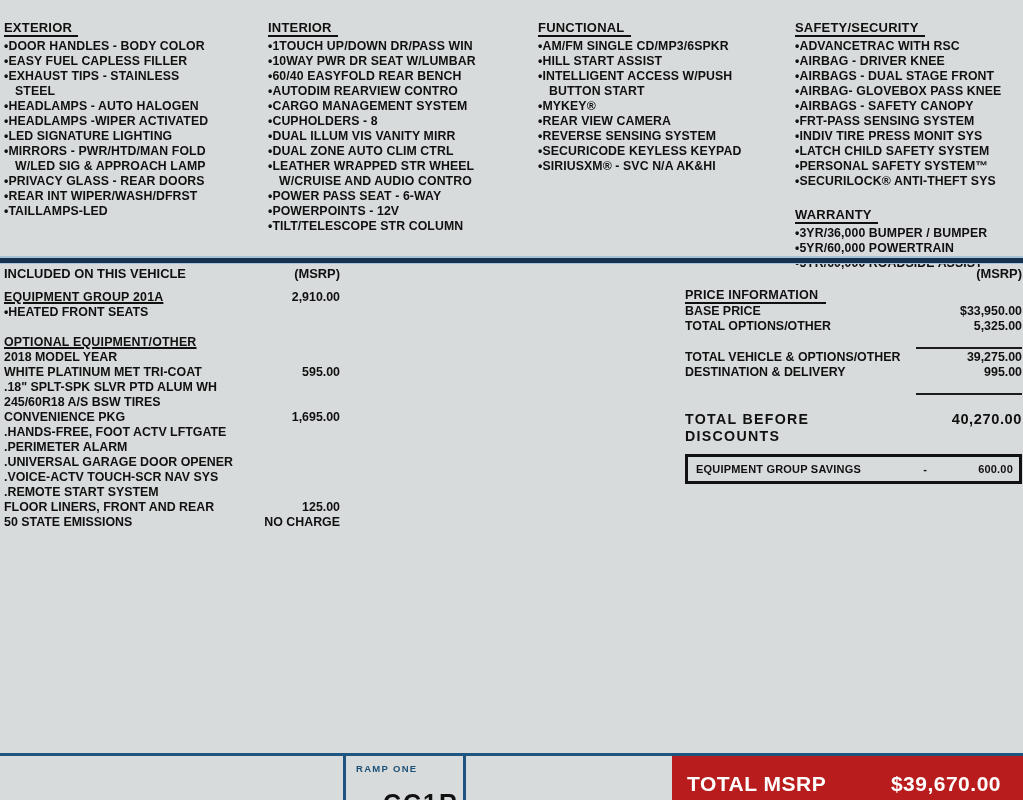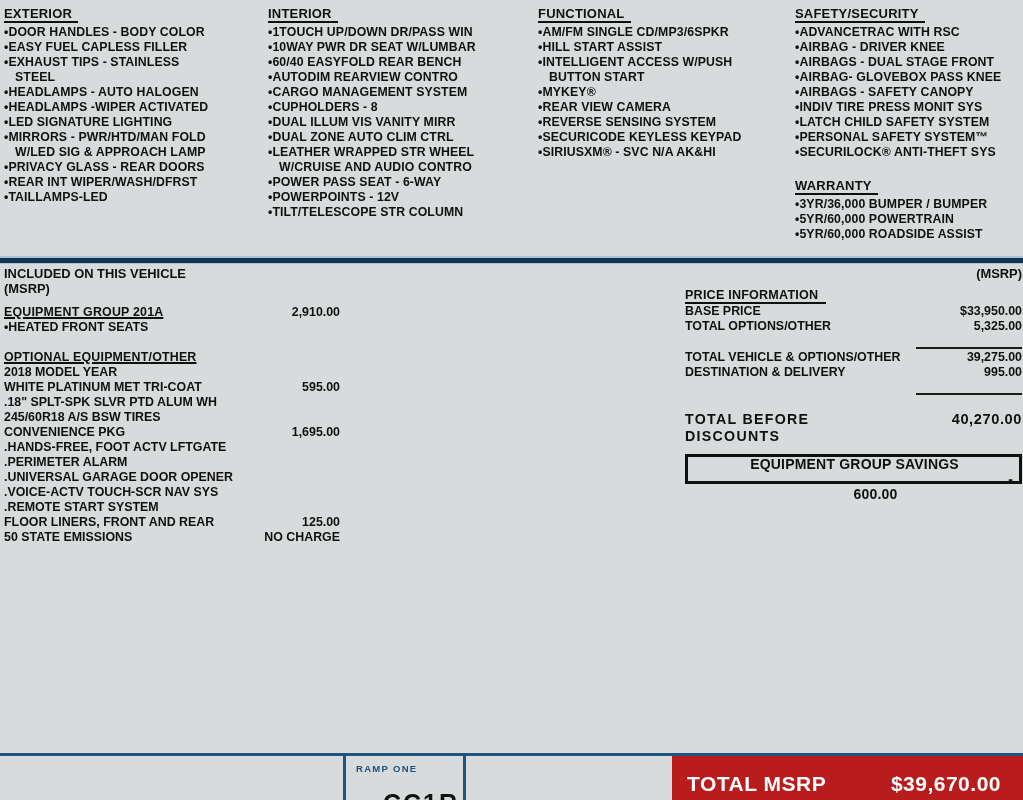--- a/index.html
+++ b/index.html
@@ -7,63 +7,63 @@
     position:relative;
     width:1023px;height:800px;
     background:#d8dbdc;
     font-family:"Liberation Sans",sans-serif;
     font-weight:700;
     color:#101010;
     overflow:hidden;
     -webkit-font-smoothing:antialiased;
   }
   
-  .feat-col{position:absolute;top:4px;}
+  .feat-col{position:absolute;top:18px;}
   .feat-title{
     display:inline-block;
     font-size:13px;line-height:14px;
     border-bottom:2px solid #101010;
     padding:0 6px 0 0;margin:0 0 2px 0;
     letter-spacing:.2px;
   }
   .feat-list{list-style:none;margin:0;padding:0;font-size:12.3px;line-height:15px;letter-spacing:.1px;}
   .feat-list li{padding-left:11px;text-indent:-11px;white-space:pre-wrap;}
   .feat-list li::before{content:"\2022 ";}
   .warranty-block{margin-top:16px;}
   
   .divider{
     position:absolute;left:0;top:256px;width:1023px;height:5px;
     background:#17304e;
     border-top:2px solid #a7c3d8;
     border-bottom:1px solid #a7c3d8;
   }
   
   .included{position:absolute;left:4px;top:266px;width:336px;font-size:12.4px;line-height:15px;}
-  .inc-header{display:flex;justify-content:space-between;font-size:12.9px;margin-bottom:9px;flex-direction:column;}
+  .inc-header{display:flex;justify-content:space-between;font-size:12.9px;margin-bottom:9px;}
   .eq-row{display:flex;height:15px;}
   .eq-label{white-space:pre;}
   .eq-price{margin-left:auto;}
   .eq-header .eq-label{text-decoration:underline;text-decoration-thickness:2px;letter-spacing:.2px;}
   
   .pricing{position:absolute;left:685px;top:266px;width:337px;font-size:12.4px;line-height:15px;}
   .msrp-right{text-align:right;font-size:12.9px;}
   .price-info-title{
     display:inline-block;margin-top:8px;
     border-bottom:2px solid #101010;padding-right:8px;
     font-size:12.6px;line-height:13px;letter-spacing:.2px;
   }
   .p-row{display:flex;}
   .p-val{margin-left:auto;}
   .rule{height:2px;background:#1c1c1c;width:106px;margin:13px 0 1px auto;}
   .tbd-row{display:flex;align-items:baseline;margin-top:16px;font-size:14.2px;line-height:17px;letter-spacing:1.3px;gap:43px;}
   .tbd-val{margin-left:auto;font-size:14.6px;letter-spacing:.6px;}
   .savings-box{
     margin-top:9px;border:3px solid #111;
     height:24px;display:flex;align-items:center;
-    padding:0 6px 0 8px;font-size:14px;letter-spacing:.2px;flex-direction:column;
+    padding:0 6px 0 8px;font-size:11px;letter-spacing:.2px;
   }
   .savings-minus{margin-left:auto;}
   .savings-val{width:86px;text-align:right;}
   
   .footer-line{position:absolute;left:0;top:753px;width:1023px;height:3px;background:#1d5480;}
   .v-line{position:absolute;top:753px;width:3px;height:47px;background:#1d5480;}
   .v-line.one{left:343px;}
   .v-line.two{left:463px;}
   .ramp-label{position:absolute;left:356px;top:763px;font-size:9.5px;letter-spacing:1.3px;color:#1d5076;}
   .ramp-code{position:absolute;left:383px;top:789px;font-size:25px;letter-spacing:2px;color:#111;}
@@ -134,20 +134,21 @@
   </div>
 
   <div class="feat-col" style="left:795px;width:228px">
     <div class="feat-title">SAFETY/SECURITY</div>
     <ul class="feat-list">
         <li>ADVANCETRAC WITH RSC</li>
         <li>AIRBAG - DRIVER KNEE</li>
         <li>AIRBAGS - DUAL STAGE FRONT</li>
         <li>AIRBAG- GLOVEBOX PASS KNEE</li>
         <li>AIRBAGS - SAFETY CANOPY</li>
+        <li>FRT-PASS SENSING SYSTEM</li>
         <li>INDIV TIRE PRESS MONIT SYS</li>
         <li>LATCH CHILD SAFETY SYSTEM</li>
         <li>PERSONAL SAFETY SYSTEM™</li>
         <li>SECURILOCK® ANTI-THEFT SYS</li>
       </ul>
     <div class="warranty-block">
       <div class="feat-title">WARRANTY</div>
       <ul class="feat-list">
           <li>3YR/36,000 BUMPER / BUMPER</li>
           <li>5YR/60,000 POWERTRAIN</li>

